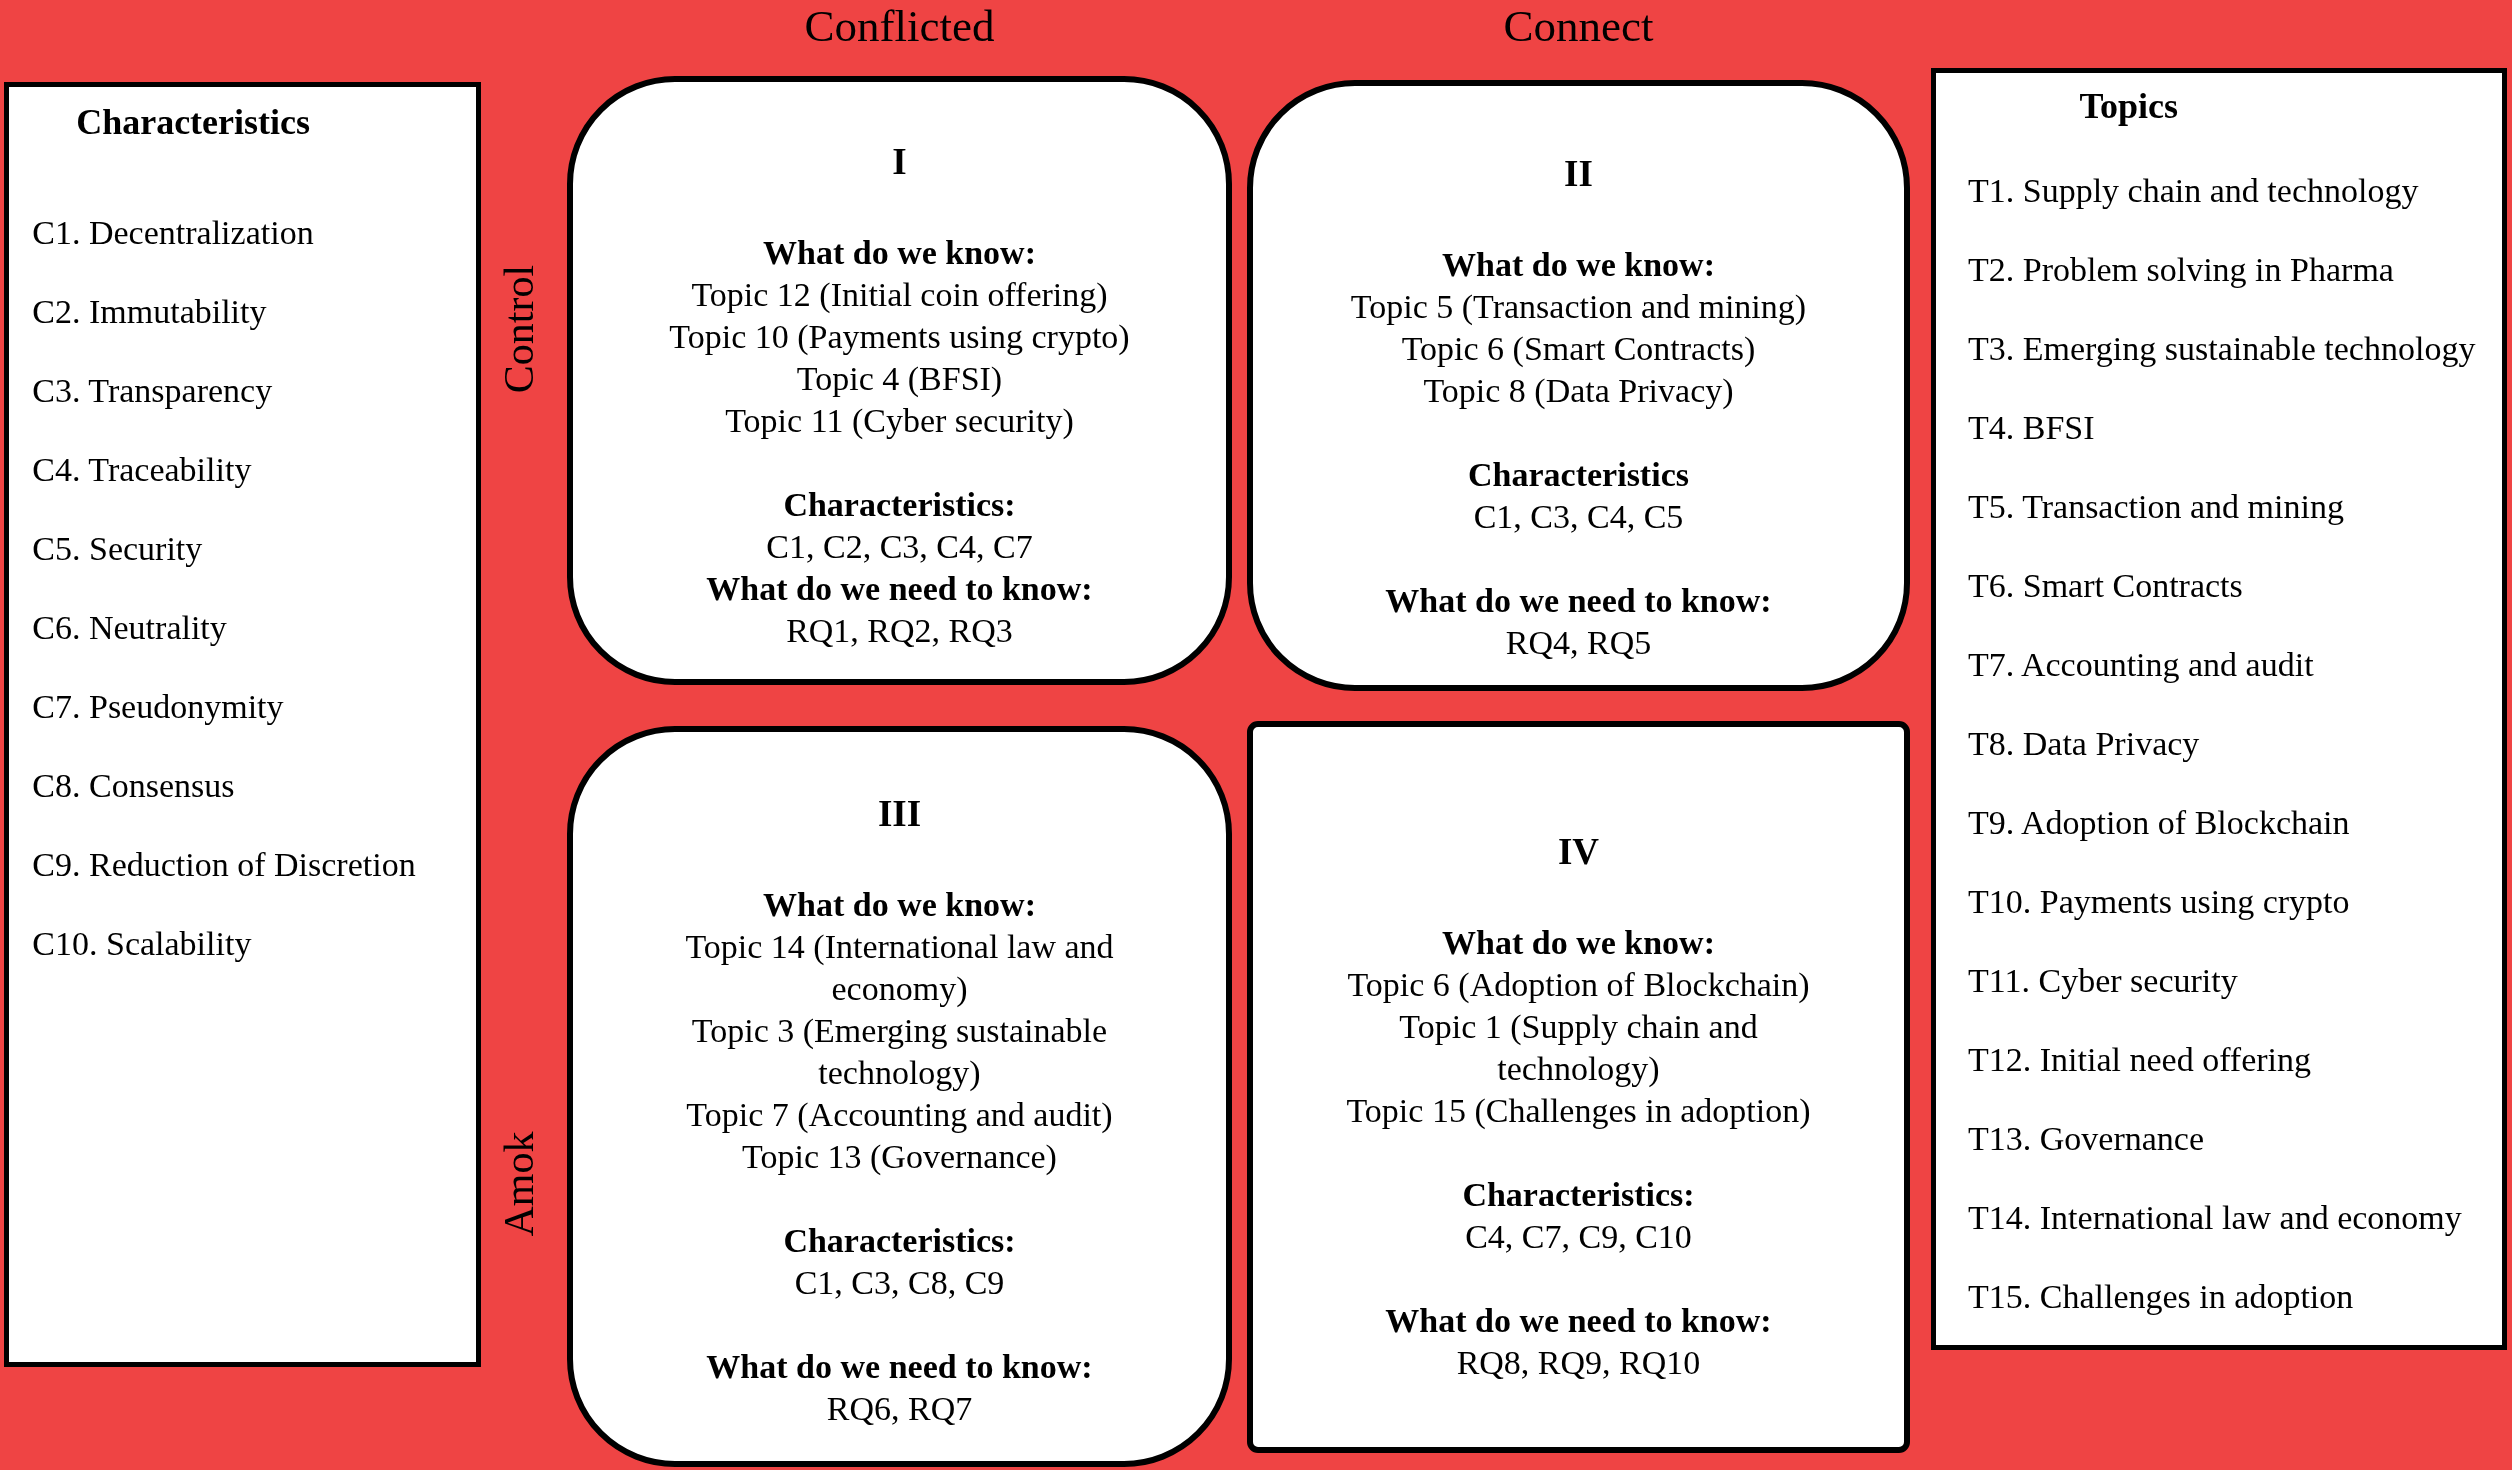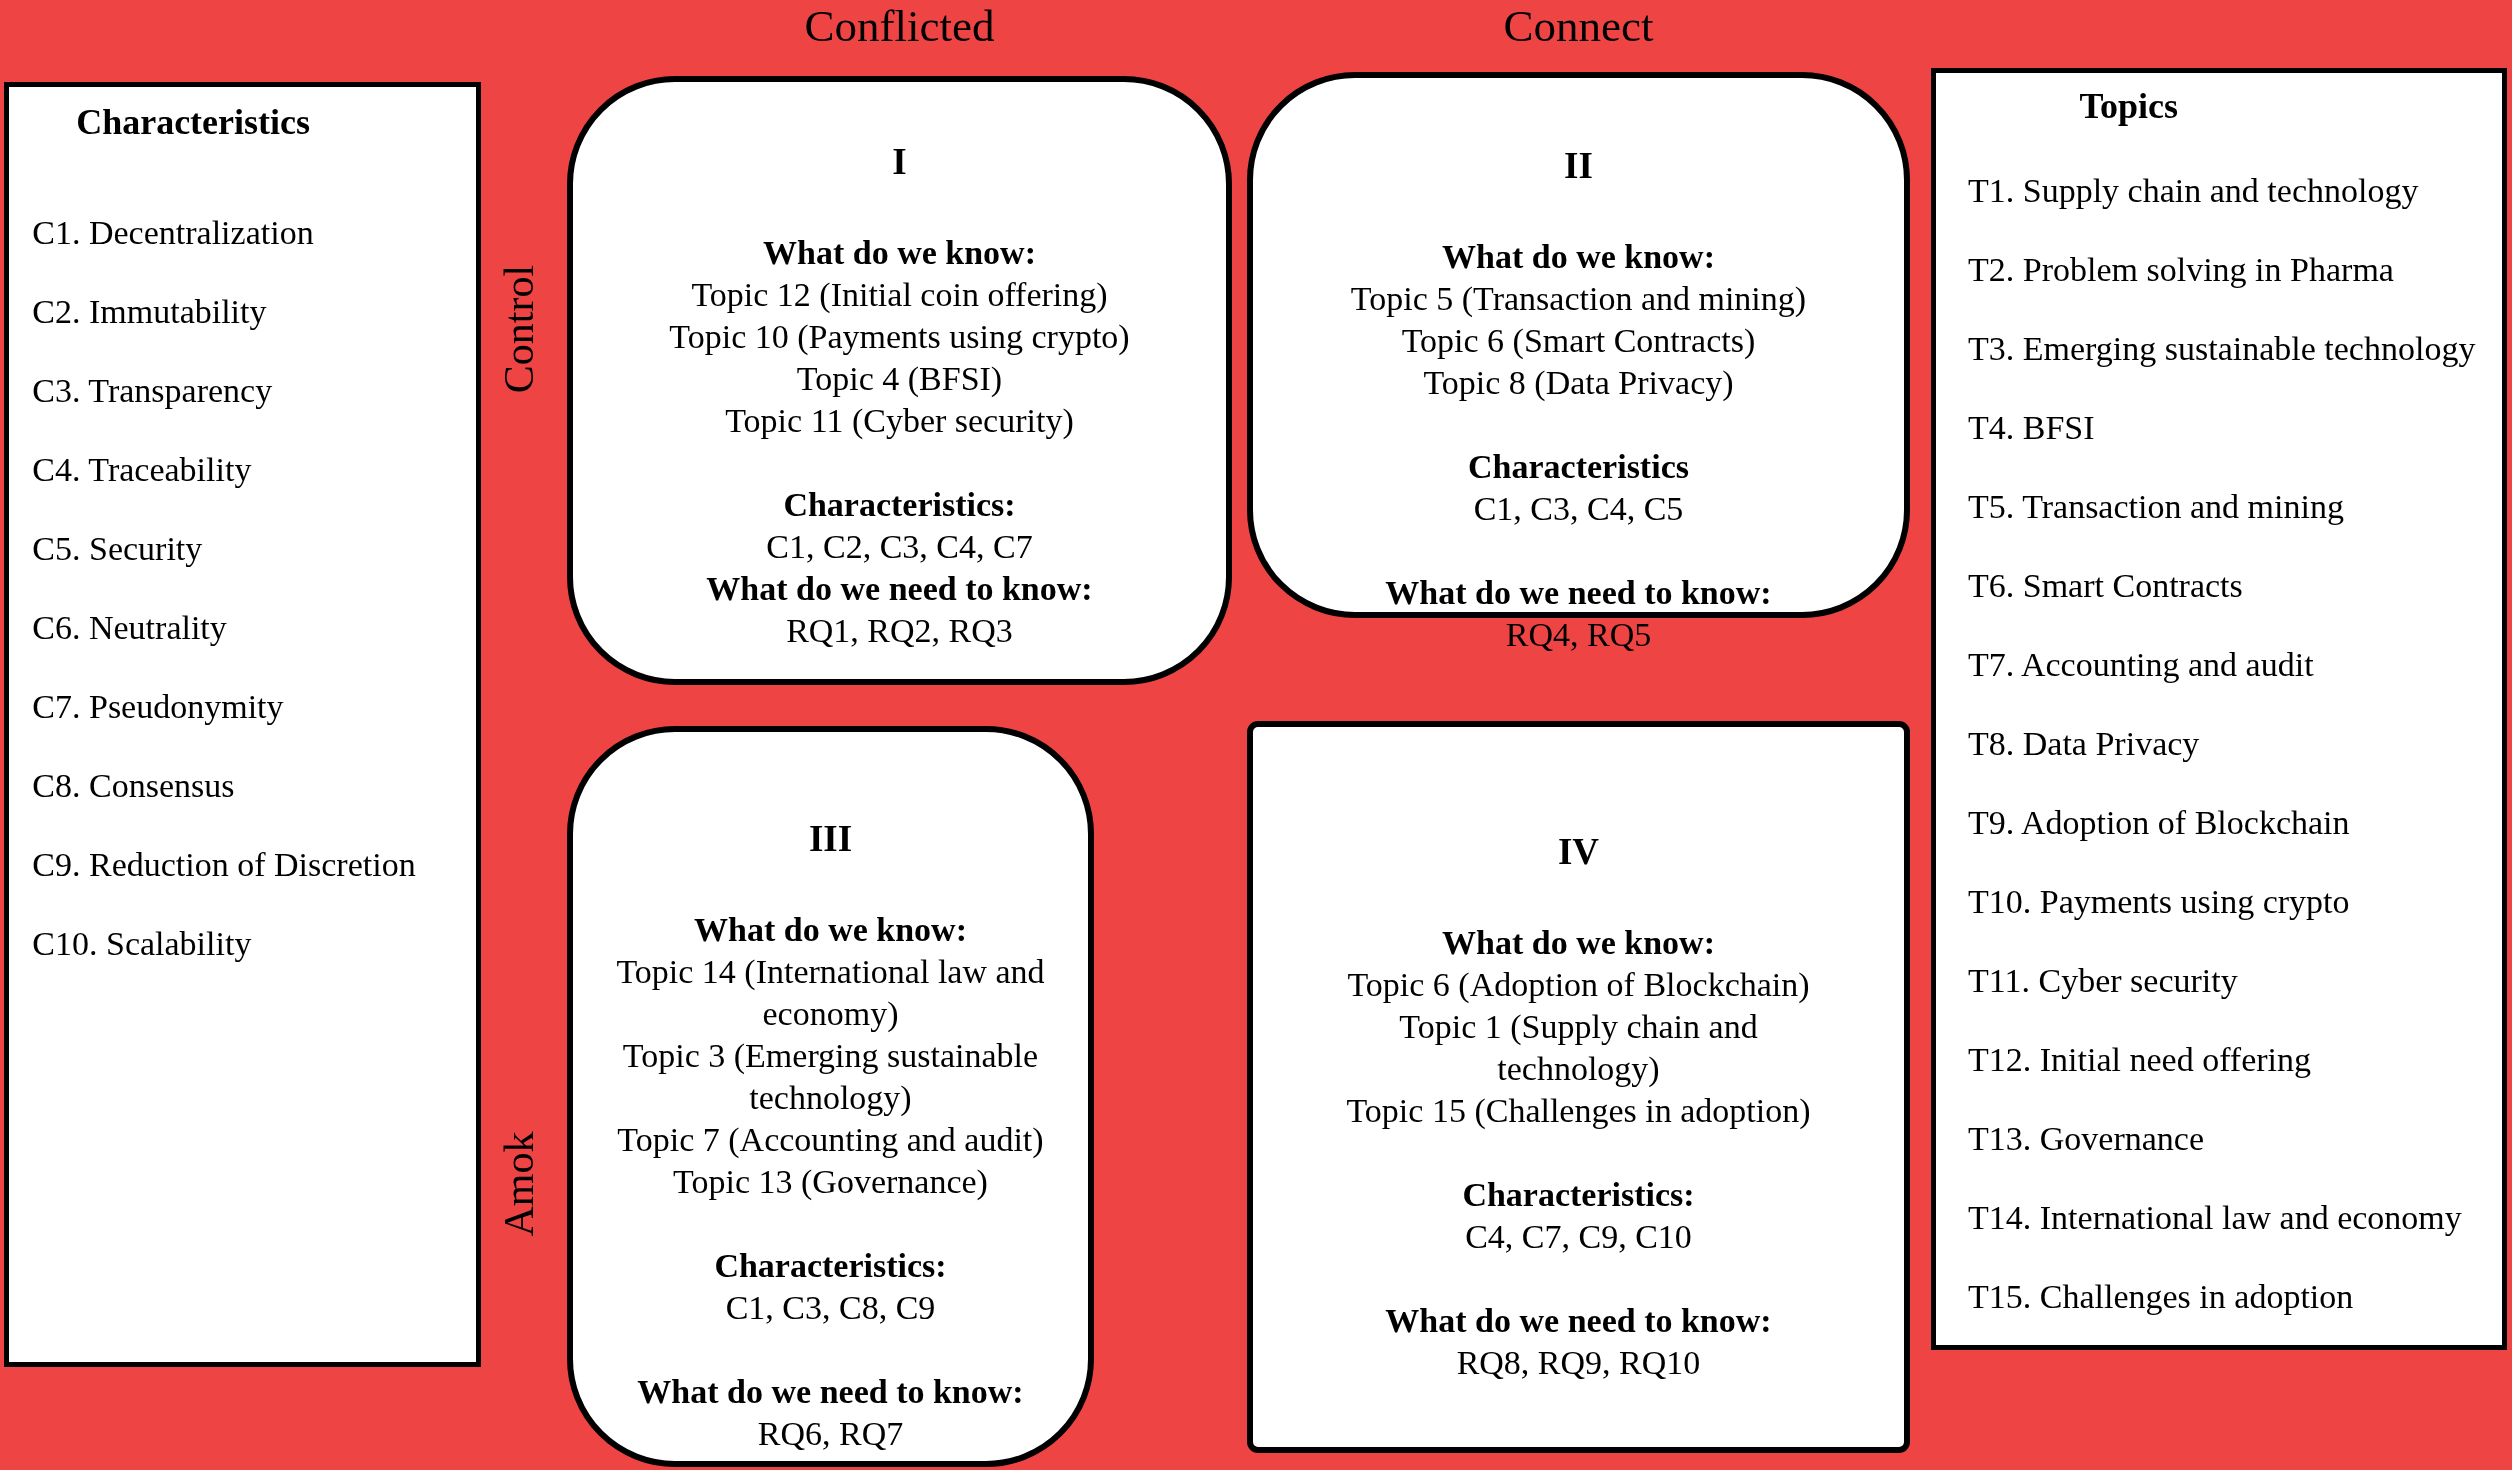--- a/index.html
+++ b/index.html
@@ -47,22 +47,22 @@
   .qbox {
     position:absolute;
     border:6.5px solid #000;
     border-radius:108px;
     box-sizing:border-box;
     background:#fff;
     text-align:center;
     font-size:34px;
   }
   #q1 { left:567px;  top:76px;  width:665px; height:609px;  padding-top:59px; }
-  #q2 { left:1247px; top:72px;  width:663px; height:546px;  padding-top:67px; }
-  #q3 { left:567px;  top:726px; width:527px; height:741px; padding-top:86px; }
+  #q2 { left:1247px; top:80px;  width:663px; height:611px;  padding-top:67px; }
+  #q3 { left:567px;  top:726px; width:665px; height:741px; padding-top:61px; }
   #q4 { left:1247px; top:721px; width:663px; height:732px; padding-top:104px;border-radius:11px; }
   .q-numeral { font-weight:bold; font-size:37px; line-height:42px; }
   .q-gap { height:49px; }
   .q-spacer { height:42px; }
   .q-heading { font-weight:bold; line-height:42px; }
   .q-line { line-height:42px; }
   .know-item { line-height:42px; max-width:495px; margin:0 auto; }
   
   .axis-top {
     position:absolute; top:0; height:52px;

